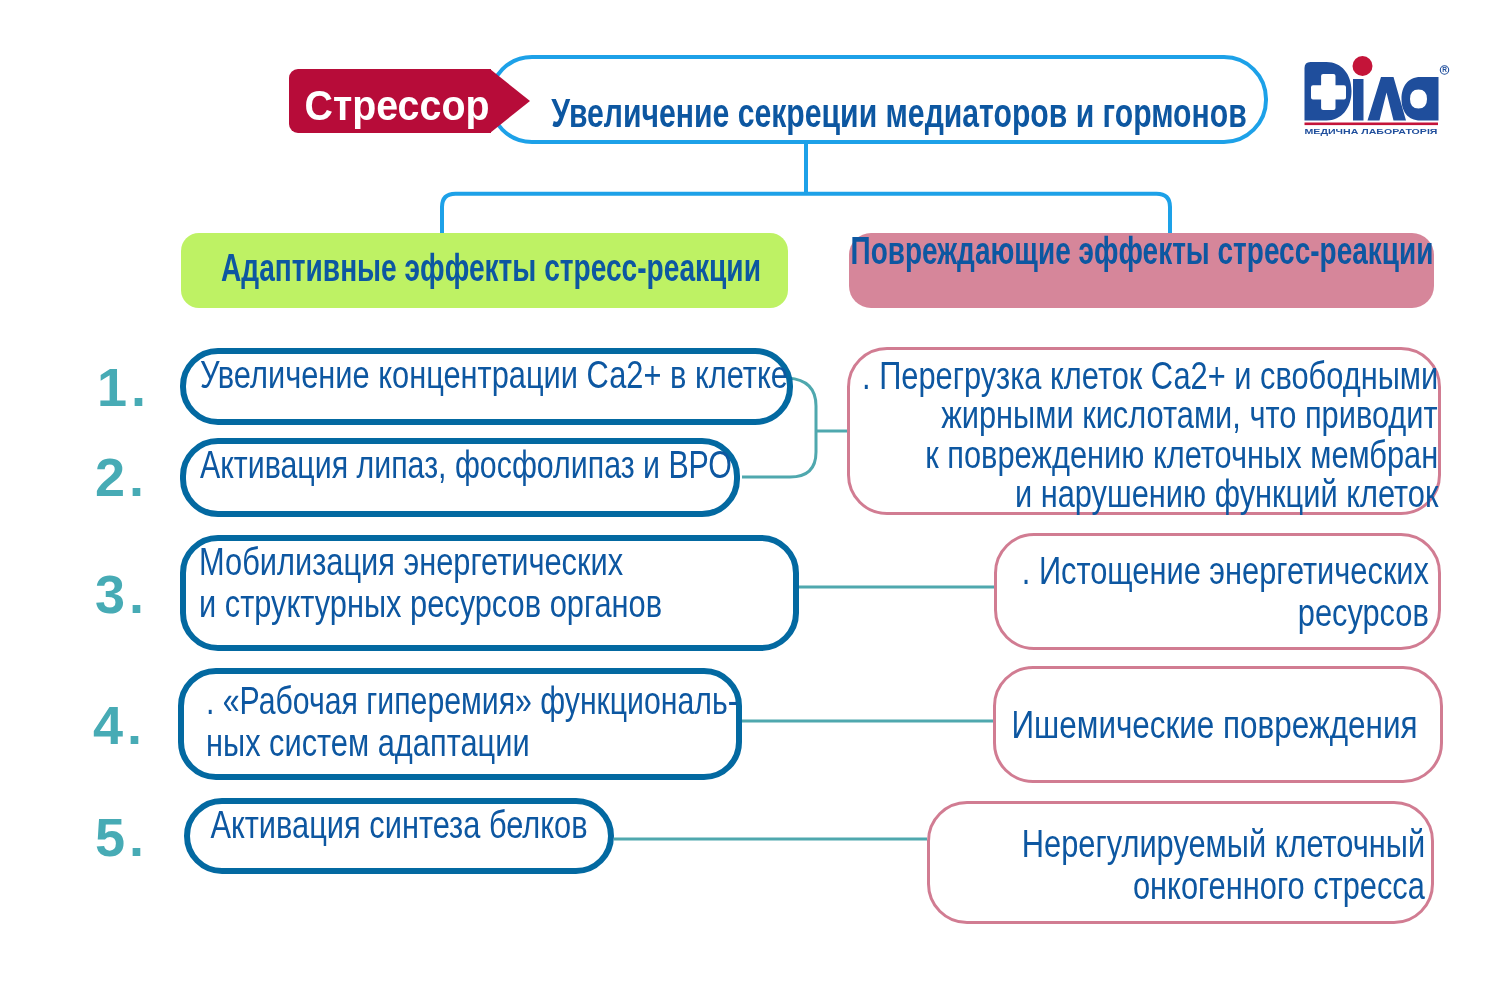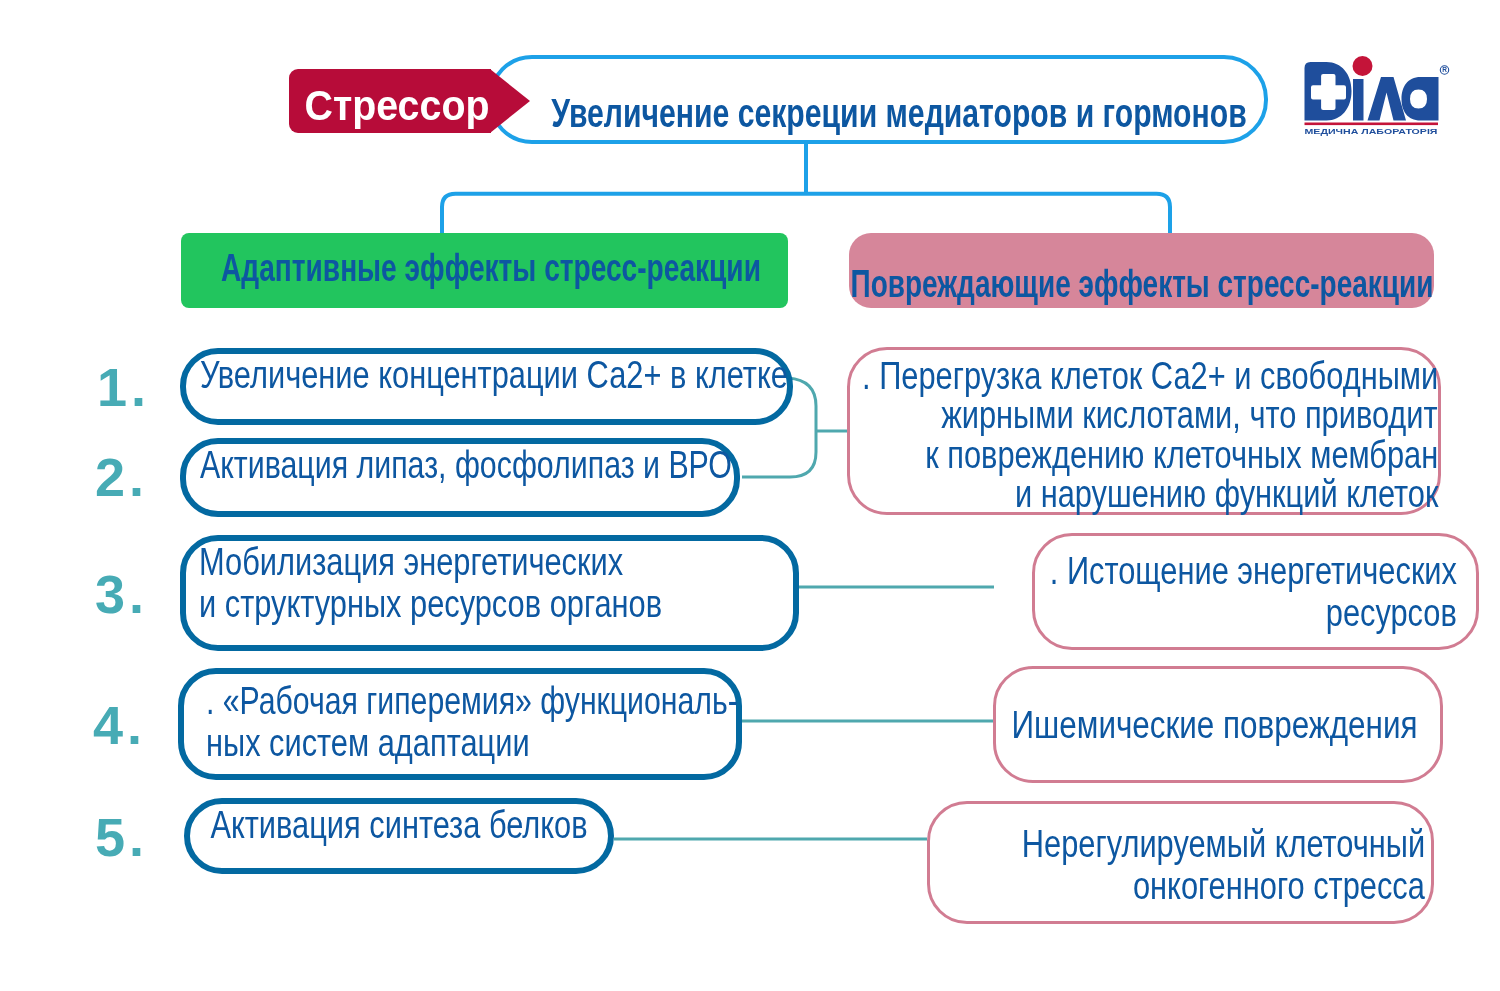--- a/index.html
+++ b/index.html
@@ -59,26 +59,26 @@
       <path fill="#1f4e9c" d="M63,64.5 L76.5,21 L89,21 L101.5,64.5 L89,64.5 L82,36.5 L75,64.5 Z"></path>
       <path fill="#1f4e9c" fill-rule="evenodd" d="M116,21 L124,21 L134,21 L134,64.5 L116,64.5 C103,64.5 97,55 97,43 C97,31 103,21 116,21 Z
         M114,33.5 Q122.5,33.5 122.5,43 Q122.5,52.5 114,52.5 Q105.5,52.5 105.5,43 Q105.5,33.5 114,33.5 Z"></path>
       <rect x="0" y="66.5" width="133.5" height="2.6" fill="#c41439"></rect>
       <text x="0" y="77.5" fill="#1f4e9c" font-size="7.8" font-weight="bold" textLength="133" lengthAdjust="spacingAndGlyphs">МЕДИЧНА ЛАБОРАТОРІЯ</text>
       <circle cx="140" cy="14" r="4.2" fill="none" stroke="#1f4e9c" stroke-width="1.1"></circle>
       <text x="140" y="16.4" fill="#1f4e9c" font-size="6.5" text-anchor="middle" font-weight="bold">R</text>
     </g>
   </svg>
 
-  <div class="abs" style="left:181px;top:233px;width:607px;height:75px;background:#22c55e;border-radius:8px;display:flex;flex-direction:column;justify-content:center;color:#0d57a1;font-weight:bold;">
+  <div class="abs" style="left:181px;top:233px;width:607px;height:75px;background:#bef264;border-radius:18px;display:flex;flex-direction:column;justify-content:center;color:#0d57a1;font-weight:bold;">
     <div class="ln aC" style="top:-3px;left:6px;">
         <span style="transform:scaleX(0.73) translateX(-50%);">Адаптивные эффекты стресс-реакции</span>
       </div>
   </div>
-  <div class="abs" style="left:849px;top:233px;width:585px;height:75px;background:#d6869a;border-radius:22px;display:flex;flex-direction:column;justify-content:flex-end;color:#0d57a1;font-weight:bold;">
+  <div class="abs" style="left:849px;top:233px;width:585px;height:75px;background:#d6869a;border-radius:22px;display:flex;flex-direction:column;justify-content:flex-start;color:#0d57a1;font-weight:bold;">
     <div class="ln aC" style="top:-3px;">
         <span style="transform:scaleX(0.727) translateX(-50%);">Повреждающие эффекты стресс-реакции</span>
       </div>
   </div>
 
   <div class="abs num" style="left:97px;top:360px;">1.</div>
   <div class="abs num" style="left:95px;top:450px;">2.</div>
   <div class="abs num" style="left:95px;top:567px;">3.</div>
   <div class="abs num" style="left:93px;top:698px;">4.</div>
   <div class="abs num" style="left:95px;top:810px;">5.</div>
@@ -122,21 +122,21 @@
     <div class="ln aR">
         <span>жирными кислотами, что приводит</span>
       </div>
     <div class="ln aR">
         <span>к повреждению клеточных мембран</span>
       </div>
     <div class="ln aR">
         <span>и нарушению функций клеток</span>
       </div>
   </div>
-  <div class="abs rbox" style="left:994px;top:533px;width:447px;height:117px;padding-right:19px;margin-left:38px;">
+  <div class="abs rbox" style="left:994px;top:533px;width:447px;height:117px;padding-right:9px;">
     <div class="ln aR">
         <span>. Истощение энергетических</span>
       </div>
     <div class="ln aR">
         <span>ресурсов</span>
       </div>
   </div>
   <div class="abs rbox" style="left:993px;top:666px;width:450px;height:117px;padding-right:23px;">
     <div class="ln aR">
         <span style="transform:scaleX(0.816);">Ишемические повреждения</span>

